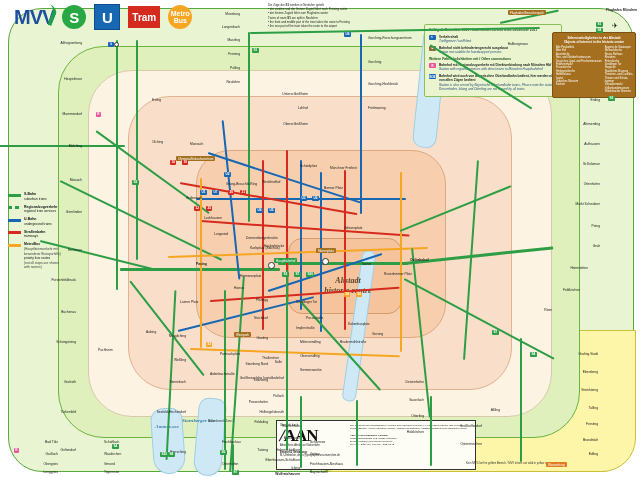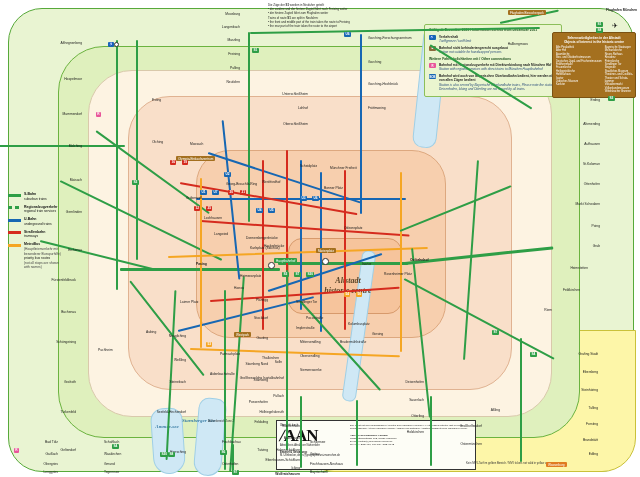--- a/index.html
+++ b/index.html
@@ -120,20 +120,33 @@
   <div class="zone zone-altstadt"></div>
 
   <div class="water w-ammersee"></div>
   <div class="water w-starnberg"></div>
   <div class="water w-isar"></div>
   <div class="water w-north"></div>
 
   <div class="lake-label" style="left:152px;top:424px;width:30px;text-align:center;">Ammer-see</div>
   <div class="lake-label" style="left:182px;top:418px;width:58px;">Starnberger See</div>
 
+  <div class="logo-row">
+    <div class="mvv-logo">
+      <span>MVV</span>
+      <span class="mvv-tick"></span>
+    </div>
+    <div class="badge-s">S</div>
+    <div class="badge-u">U</div>
+    <div class="badge-tram">Tram</div>
+    <div class="badge-bus">
+      <span>Metro</span>
+      <span>Bus</span>
+    </div>
+  </div>
 
   <div class="legend" style="left:8px;top:192px;width:54px;">
     <div class="lg-row">
       <div class="lg-swatch sw-s"></div>
       <div class="lg-text">
         <b>S-Bahn</b>
         <i>suburban trains</i>
       </div>
     </div>
     <div class="lg-row">

